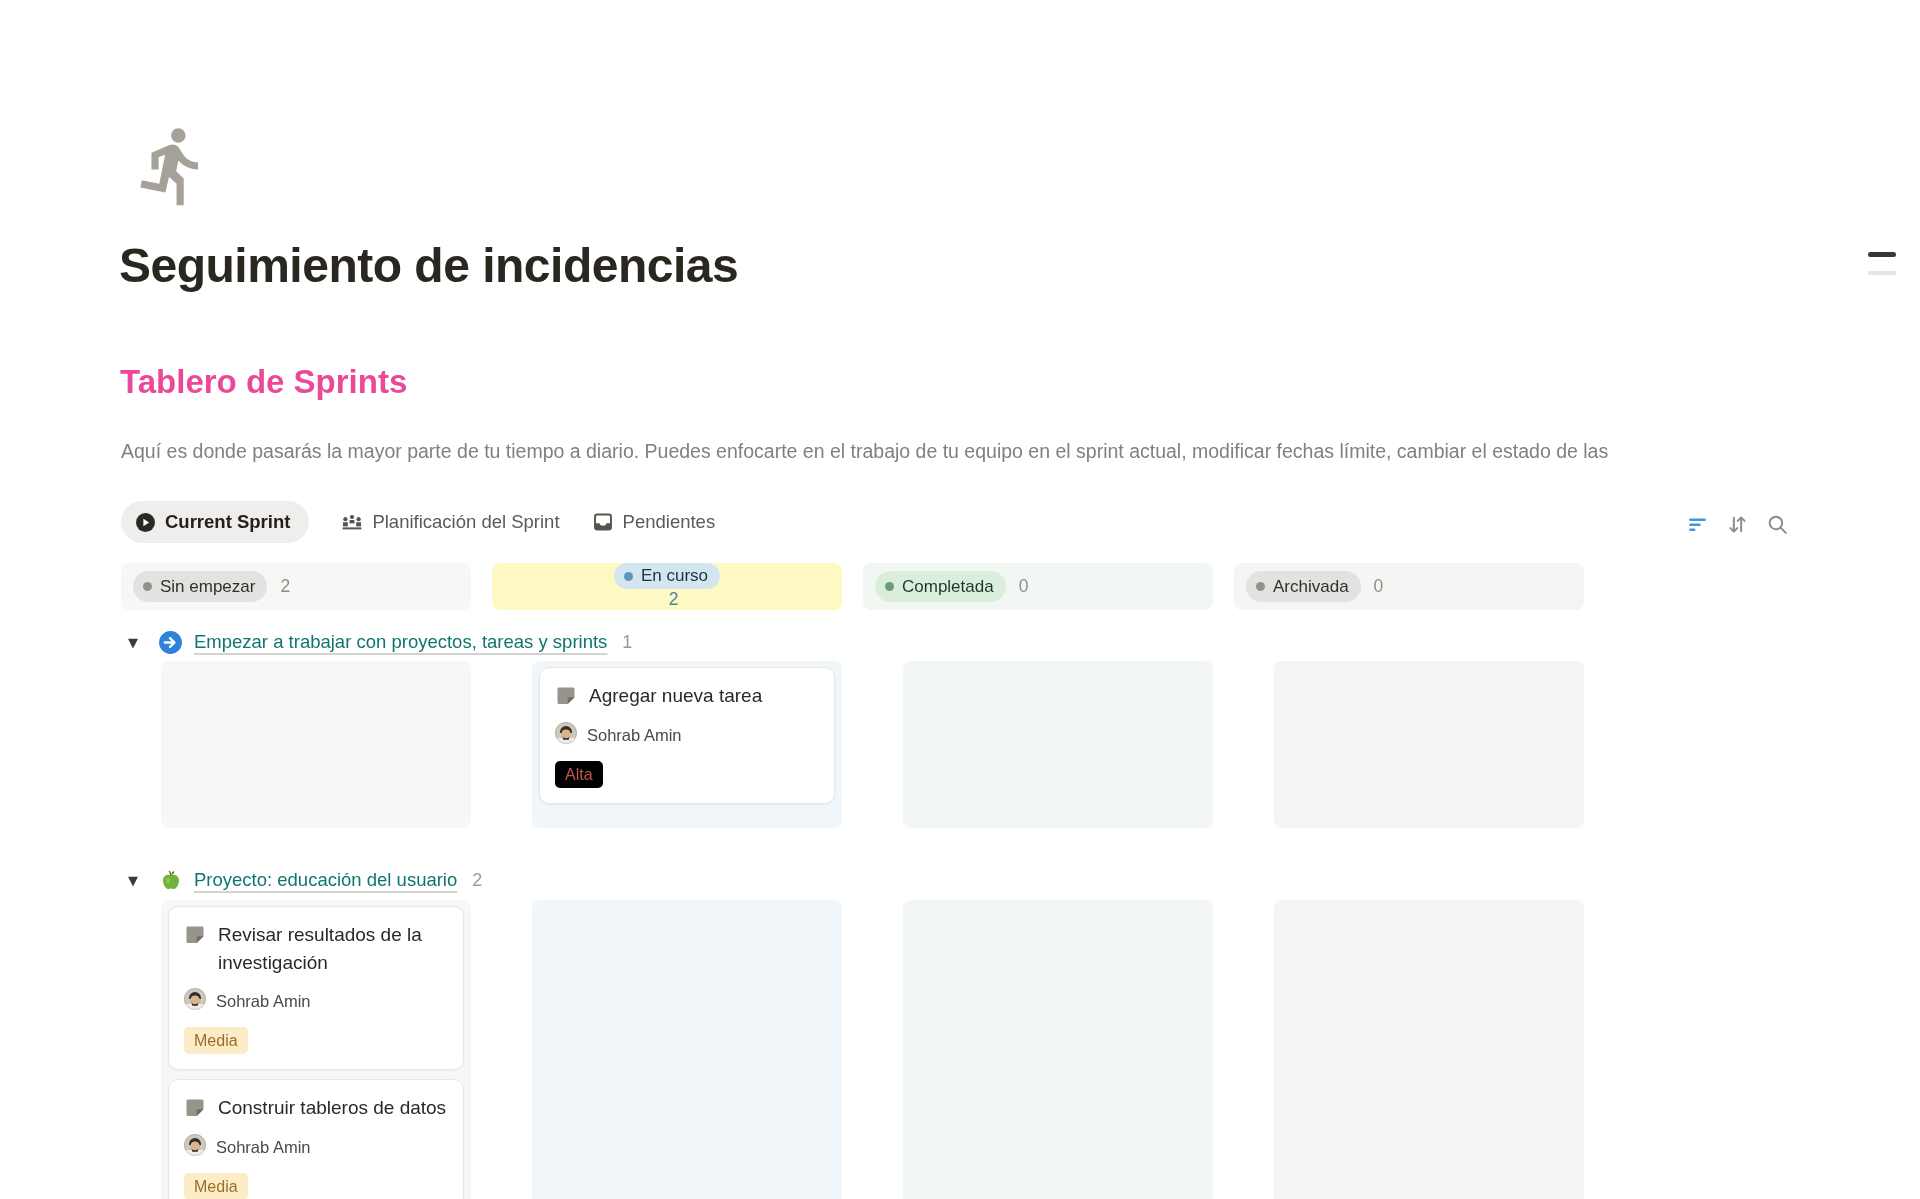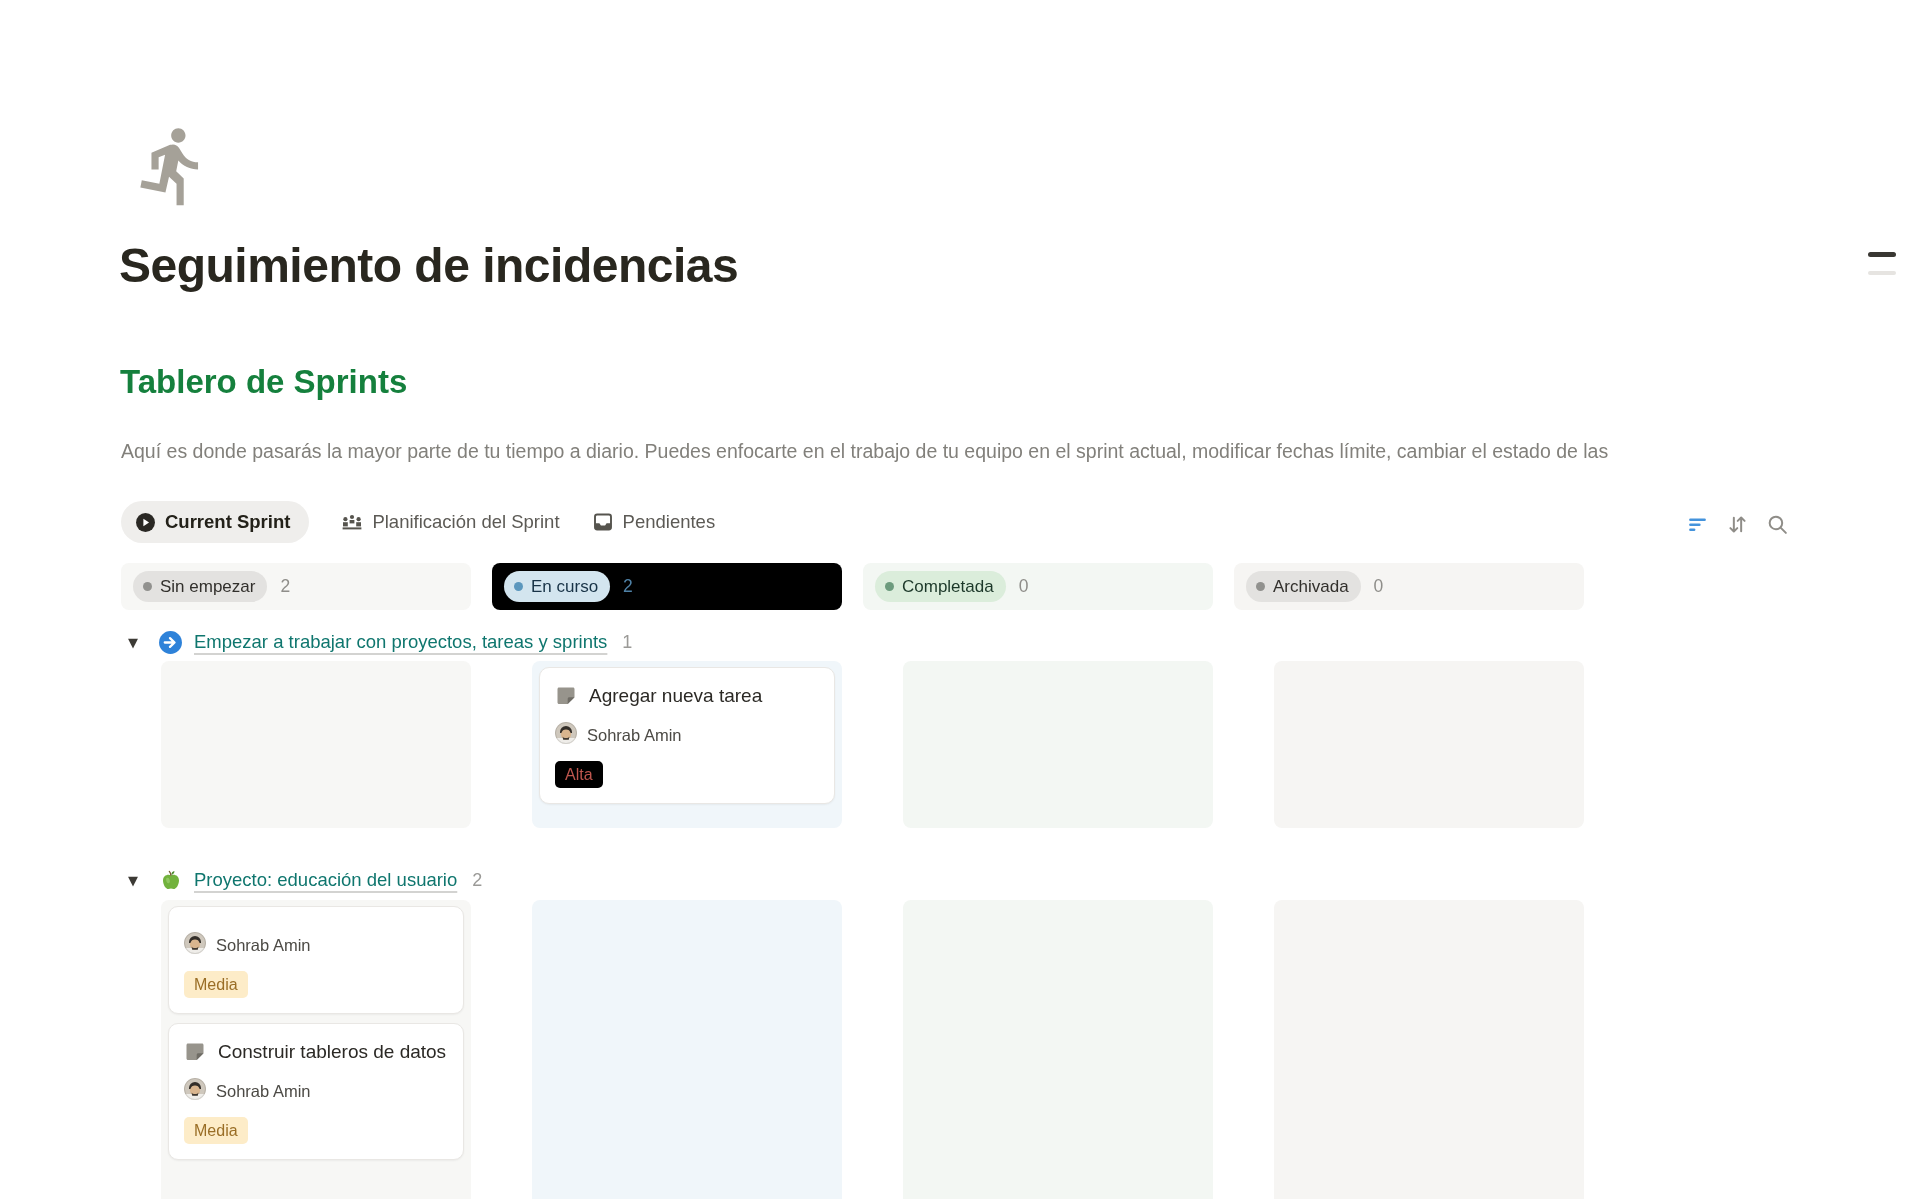--- a/index.html
+++ b/index.html
@@ -14,21 +14,21 @@
   #page-icon { left:130px; top:123px; width:86px; height:86px; }
 
   
   #page-title { left:119px; top:238px; font-size:48px; font-weight:700; letter-spacing:-0.5px; color:#29271f; }
 
   
   #toc { right:24px; top:252px; width:28px; }
   #toc .bar1 { height:5px; background:#393732; border-radius:3px; }
   #toc .bar2 { height:4px; background:#e6e4e1; border-radius:3px; margin-top:14px; }
 
-  #board-heading { left:120px; top:363px; font-size:33px; font-weight:700; color:#15803d; }
+  #board-heading { left:120px; top:363px; font-size:33px; font-weight:700; color:#ec4899; }
 
   #board-desc { left:121px; top:436px; font-size:19.5px; line-height:31px; color:#82807b; }
 
   
   #tabs { left:121px; top:501px; display:flex; align-items:center; gap:32px; height:42px; }
   .tab { display:flex; align-items:center; gap:9px; cursor:pointer; font-size:18.5px; color:#5c5a55; }
   .tab.active {
     background:#efeeec; border-radius:21px; height:42px; padding:0 19px 0 14px;
     color:#232119; font-weight:600;
   }
@@ -162,21 +162,21 @@
 </div>
 
 <div class="abs board-row" id="col-headers">
   <div class="col-head" style="background-color: rgb(247, 247, 245);">
     <span class="status-pill" style="background-color: rgb(227, 226, 224); color: rgb(50, 48, 44);">
       <span class="status-dot" style="background-color: rgb(145, 145, 142);"></span>
       <span>Sin empezar</span>
     </span>
     <span class="col-count" style="color: rgb(143, 142, 138);">2</span>
   </div>
-  <div class="col-head" style="background-color: #000000;">
+  <div class="col-head" style="background-color: #fef9c3; flex-direction: column;">
     <span class="status-pill" style="background-color: rgb(211, 229, 239); color: rgb(24, 51, 71);">
       <span class="status-dot" style="background-color: rgb(91, 151, 189);"></span>
       <span>En curso</span>
     </span>
     <span class="col-count" style="color: rgb(79, 130, 167);">2</span>
   </div>
   <div class="col-head" style="background-color: rgb(243, 247, 243);">
     <span class="status-pill" style="background-color: rgb(219, 237, 219); color: rgb(28, 56, 41);">
       <span class="status-dot" style="background-color: rgb(108, 155, 125);"></span>
       <span>Completada</span>
@@ -256,20 +256,29 @@
       <ellipse cx="9" cy="12.5" rx="1.8" ry="2.8" fill="#9ccf6f" opacity=".7" transform="rotate(-18 9 12.5)"></ellipse>
     </svg>
   </span>
   <span class="group-title">Proyecto: educación del usuario</span>
   <span class="group-count">2</span>
 </div>
 
 <div class="abs board-row" id="row-2">
   <div class="cell" style="background-color: rgb(247, 247, 245);">
     <div class="card">
+      <div class="card-title-row">
+        <span class="cicon">
+          <svg width="22" height="22" viewBox="0 0 22 22">
+            <path d="M4 2.5h14c.9 0 1.5.6 1.5 1.5v8.2L12.7 19H4c-.9 0-1.5-.6-1.5-1.5V4c0-.9.6-1.5 1.5-1.5z" fill="#97948c"></path>
+            <path d="M19.5 12.2 12.7 19v-5.3c0-.8.7-1.5 1.5-1.5z" fill="#6f6c65"></path>
+          </svg>
+        </span>
+        <span class="card-title">Revisar resultados de la investigación</span>
+      </div>
       <div class="card-person">
         <span>
           <svg width="22" height="22" viewBox="0 0 22 22">
             <defs>
                 <clipPath id="av2">
                   <circle cx="11" cy="11" r="11"></circle>
                 </clipPath>
               </defs>
             <g clip-path="url(#av2)">
               <rect width="22" height="22" fill="#cfc8bd"></rect>

